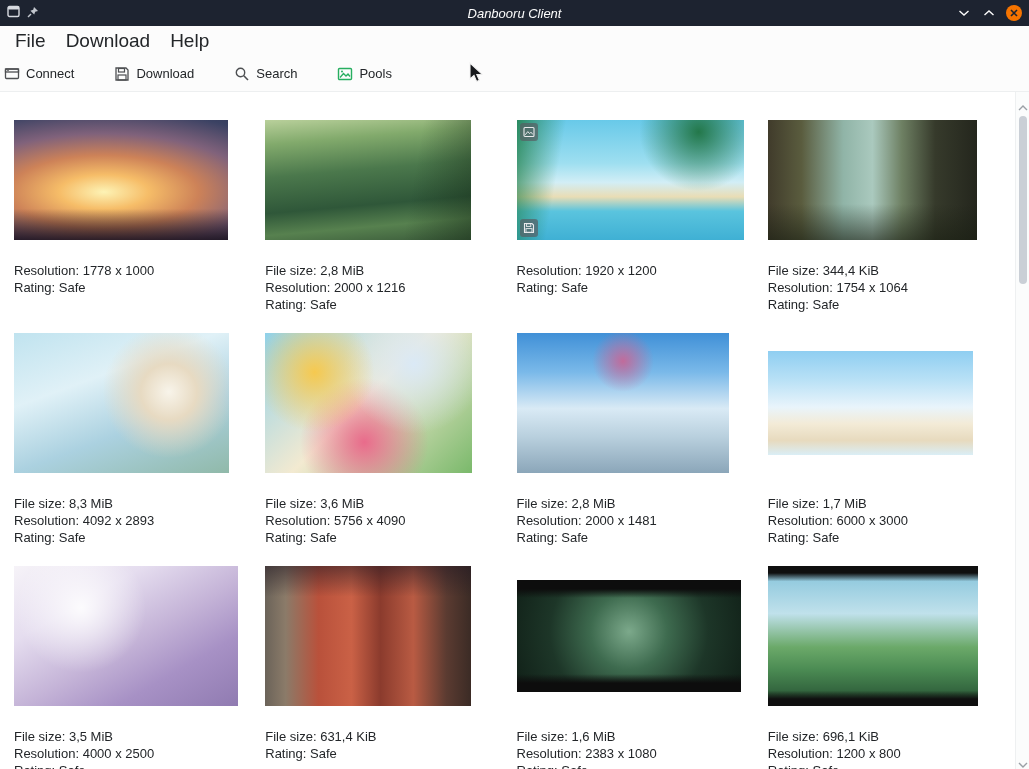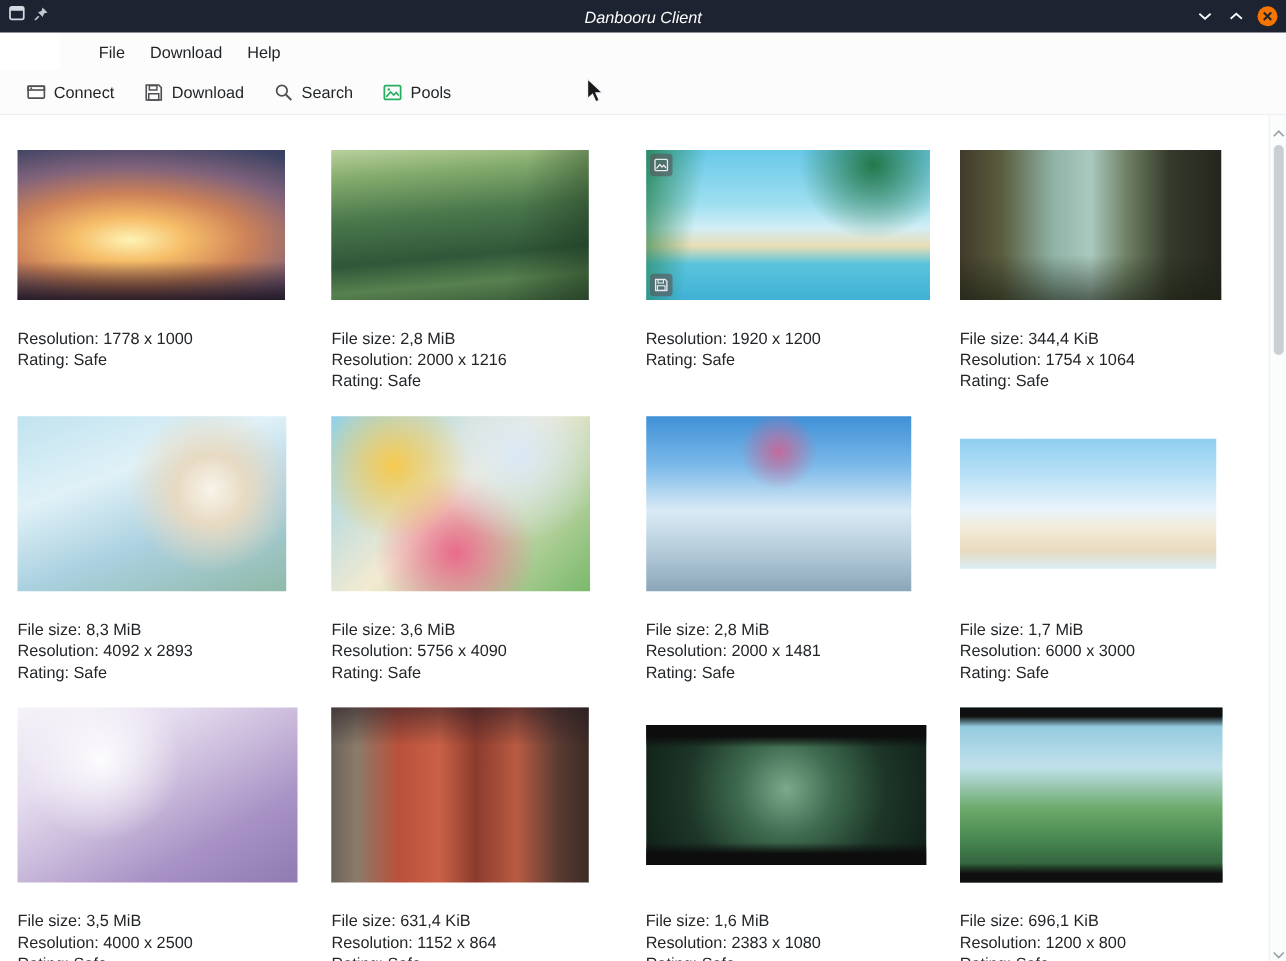--- a/index.html
+++ b/index.html
@@ -26,27 +26,27 @@
   .win-btn { display:flex; align-items:center; justify-content:center; width:16px; height:16px; }
   .close-circle {
     width:16px; height:16px; border-radius:50%;
     background:var(--close, #f67400);
     display:flex; align-items:center; justify-content:center;
     color:var(--titlebar, #1d2330); font-size:10px; font-weight:bold; line-height:1;
   }
   
   .menubar {
     height:30px; background:var(--chrome_bg, #fcfcfc);
-    display:flex; align-items:center; padding-left:21px; font-size:13px;margin-left:48px;
+    display:flex; align-items:center; padding-left:5px; font-size:19px;
   }
   .menu-item { padding:5px 10px; cursor:default; }
   
   .toolbar {
     height:36px; background:var(--chrome_bg, #fcfcfc);
-    display:flex; align-items:center; padding-left:21px; gap:24px;
+    display:flex; align-items:center; padding-left:4px; gap:40px;
     font-size:13px; border-bottom:1px solid #edeff0;
   }
   .tool-button { display:flex; align-items:center; gap:6px; cursor:default; }
   .tool-button svg { display:block; }
   
   .content { position:relative; height:677px; background:var(--content_bg, #fff); overflow:hidden; }
   .grid {
     margin-right:14px;
     padding:28px 14px 0 14px;
     display:grid; grid-template-columns:repeat(4, 1fr);
@@ -303,21 +303,20 @@
 
   <div class="cell">
     <div class="thumb-wrap" style="height: 140px;">
       <div class="thumb" style="width:206px;height:140px;background:linear-gradient(180deg, rgba(35,25,35,0.55) 0%, rgba(35,25,35,0) 22%), linear-gradient(90deg, #6b6359 0%, #8b7b69 10%, #b9513b 26%, #ca6146 42%, #8b3b2d 56%, #b95b43 72%, #5b3b31 88%, #3b2b25 100%)">
         
         
       </div>
     </div>
     <div class="meta">
       <div>File size: 631,4 KiB</div>
-      <div>Resolution: 1152 x 864</div>
       <div>Rating: Safe</div>
     </div>
   </div>
 
   <div class="cell">
     <div class="thumb-wrap" style="height: 140px;">
       <div class="thumb" style="width:224px;height:112px;background:linear-gradient(180deg, #0d0d0d 0%, #0d0d0d 8%, rgba(13,13,13,0) 16%, rgba(13,13,13,0) 84%, #0d0d0d 92%, #0d0d0d 100%), radial-gradient(circle at 50% 46%, #7ca98b 0%, #3e6b4f 30%, #1d3628 62%, #101f17 100%)">
         
         
       </div>

